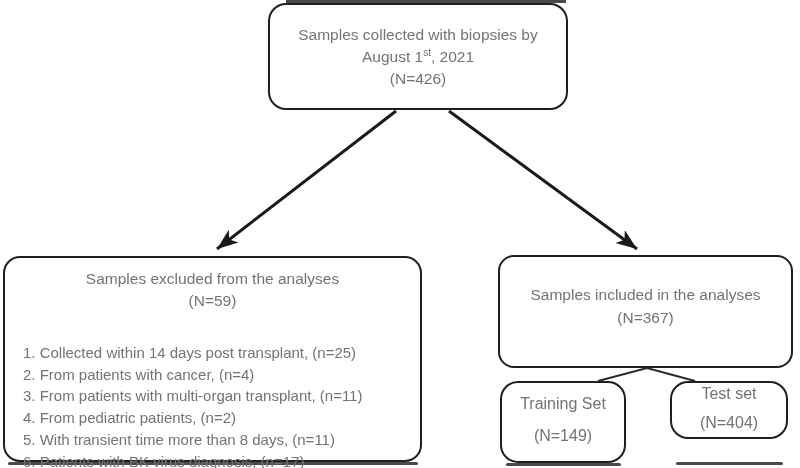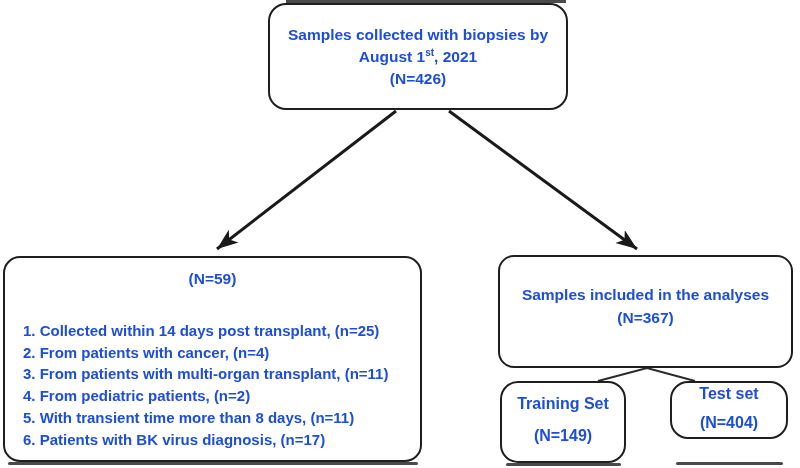--- a/index.html
+++ b/index.html
@@ -6,22 +6,22 @@
     margin: 0;
     padding: 0;
     background: #ffffff;
   }
   .stage {
     position: relative;
     width: 800px;
     height: 468px;
     background: #ffffff;
     font-family: "Liberation Sans", sans-serif;
-    font-weight: bold;
-    color: #1d4ed8;
+    font-weight: normal;
+    color: #737373;
     overflow: hidden;
   }
   .flow-box {
     position: absolute;
     box-sizing: border-box;
     background: #ffffff;
     border: 2.5px solid #1f1f1f;
     border-radius: 18px;
     display: flex;
     flex-direction: column;
@@ -114,20 +114,21 @@
   <div class="flow-box box-top">
     <div>Samples collected with biopsies by</div>
     <div>
       <span>August 1</span><sup class="ordinal">st</sup><span>, 2021</span>
     </div>
     <div>(N=426)</div>
   </div>
 
   <div class="flow-box box-excluded">
     <div class="title-block">
+      <div>Samples excluded from the analyses</div>
       <div>(N=59)</div>
     </div>
     <div class="exclusion-list">
       <div>1. Collected within 14 days post transplant, (n=25)</div>
       <div>2. From patients with cancer, (n=4)</div>
       <div>3. From patients with multi-organ transplant, (n=11)</div>
       <div>4. From pediatric patients, (n=2)</div>
       <div>5. With transient time more than 8 days, (n=11)</div>
       <div>6. Patients with BK virus diagnosis, (n=17)</div>
     </div>

